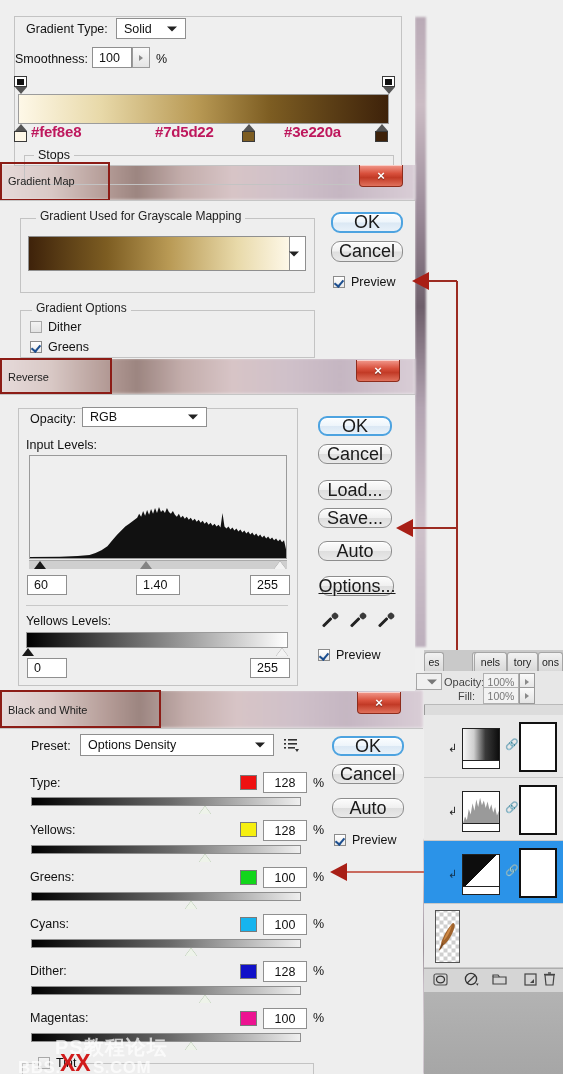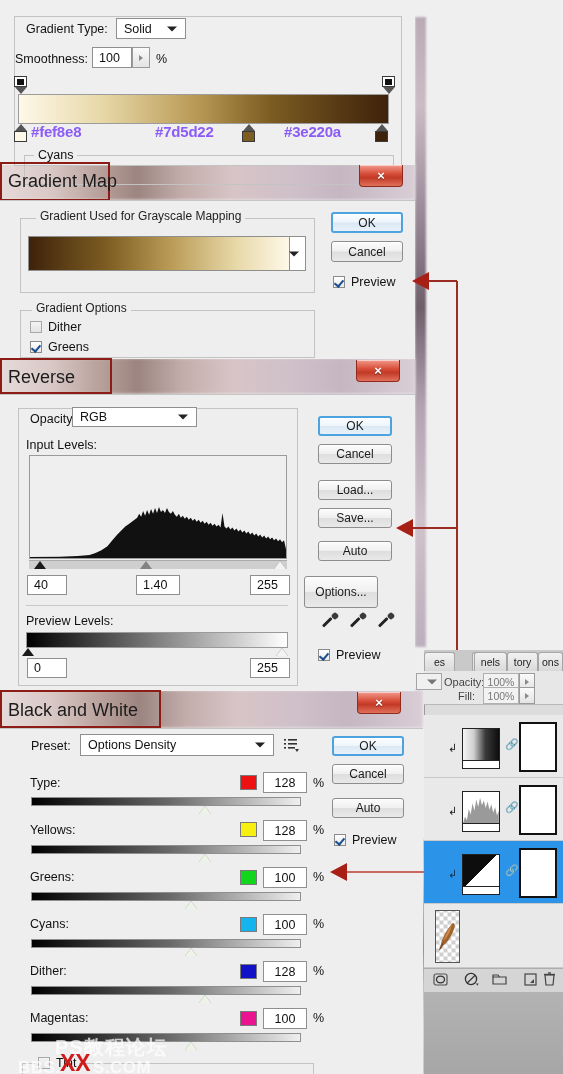--- a/index.html
+++ b/index.html
@@ -25,21 +25,21 @@
   }
 
   
   .dlg{position:absolute;background:#eeeeee;border:1px solid #9a9a9a;box-sizing:border-box;}
   .titlebar{
     position:absolute;height:30px;left:0;right:0;top:0;
     display:flex;align-items:center;
   }
   .title-text{
     position:absolute;left:8px;top:50%;transform:translateY(-50%);
-    font-size:18px;color:#1c1c1c;z-index:4;
+    font-size:11px;color:#1c1c1c;z-index:4;
   }
   .closebtn{
     position:absolute;right:4px;top:2px;width:42px;height:21px;
     border-radius:0 0 4px 4px;
     background:linear-gradient(180deg,#f29a8d 0%,#d9513d 40%,#c23a26 60%,#e0715c 100%);
     border:1px solid #8d2c1c;border-top:none;
     box-shadow:inset 0 1px 0 rgba(255,255,255,.55);
     display:flex;align-items:center;justify-content:center;
     color:#fff;font-size:13px;font-weight:bold;
     text-shadow:0 1px 1px rgba(0,0,0,.45);
@@ -50,23 +50,23 @@
   .group{position:absolute;border:1px solid #c3c3c3;box-sizing:border-box;}
   .group-label{
     position:absolute;background:#eeeeee;padding:0 4px;font-size:12px;color:#222;
     top:-8px;left:10px;
   }
 
   
   .btn{
     position:absolute;box-sizing:border-box;
     background:linear-gradient(180deg,#fcfcfc 0%,#f0f0f0 48%,#dedede 52%,#e9e9e9 100%);
-    border:1px solid #8d8d8d;border-radius:3px;
+    border:1px solid #8d8d8d;border-radius:9px;
     display:flex;align-items:center;justify-content:center;
-    font-size:12px;color:#1a1a1a;
+    font-size:18px;color:#1a1a1a;
     box-shadow:inset 0 1px 0 rgba(255,255,255,.9);
   }
   .btn.primary{
     border:2px solid #4da3e0;
     background:linear-gradient(180deg,#fbfdff 0%,#eef5fb 48%,#dbe8f4 52%,#e8f1f9 100%);
   }
 
   
   .field{
     position:absolute;box-sizing:border-box;background:#fff;
@@ -123,21 +123,21 @@
     border-left:6px solid transparent;border-right:6px solid transparent;border-top:7px solid #555;
   }
   .stop-bot{position:absolute;width:13px;}
   .stop-bot .tip{
     width:0;height:0;margin:0 auto;
     border-left:6px solid transparent;border-right:6px solid transparent;border-bottom:7px solid #555;
   }
   .stop-bot .sq{
     width:13px;height:11px;box-sizing:border-box;border:1px solid #3a3a3a;background:#fff;
   }
-  .hexlabel{position:absolute;color:#8b5cf6;font-size:15px;font-weight:bold;letter-spacing:-.2px;}
+  .hexlabel{position:absolute;color:#be185d;font-size:15px;font-weight:bold;letter-spacing:-.2px;}
 
   
   #histo{position:absolute;box-sizing:border-box;border:1px solid #9a9a9a;background:#efefef;}
   .levels-track{position:absolute;height:8px;background:#cfcfcf;border-top:1px solid #aaa;}
   .lvmark{position:absolute;width:0;height:0;border-left:6px solid transparent;border-right:6px solid transparent;}
   .lvmark.black{border-bottom:8px solid #1a1a1a;}
   .lvmark.grey{border-bottom:8px solid #838383;}
   .lvmark.white{border-bottom:8px solid #f3f3f3;filter:drop-shadow(0 0 .6px #555);}
   #out-ramp{position:absolute;box-sizing:border-box;border:1px solid #9a9a9a;background:linear-gradient(90deg,#000,#fff);}
 
@@ -247,21 +247,21 @@
 <div class="stop-bot" style="left:375px;top:124px;">
   <div class="tip"></div>
     <div class="sq" style="background:#3e220a;"></div>
 </div>
 
 <div class="hexlabel" style="left:31px;top:123px;">#fef8e8</div>
 <div class="hexlabel" style="left:155px;top:123px;">#7d5d22</div>
 <div class="hexlabel" style="left:284px;top:123px;">#3e220a</div>
 
 <div class="group" style="left:24px;top:155px;width:370px;height:30px;"></div>
-<div class="lbl" style="left:34px;top:148px;background:#efefef;padding:0 4px;">Cyans</div>
+<div class="lbl" style="left:34px;top:148px;background:#efefef;padding:0 4px;">Stops</div>
 
 <div class="dlg" style="left:0;top:163px;width:415px;height:200px;border:none;background:transparent;">
   <div class="titlebar" style="top:0;height:36px;background:transparent;"></div>
   <div class="title-text" style="top:18px;">Gradient Map</div>
   <div class="closebtn" style="right:12px;top:2px;">×</div>
 </div>
 <div class="red-box" style="left:0;top:162px;width:110px;height:39px;"></div>
 <div class="abs" style="left:0;top:200px;width:415px;height:158px;background:#eeeeee;border-top:1px solid #c5c5c5;"></div>
 
 <div class="group" style="left:20px;top:218px;width:295px;height:75px;"></div>
@@ -295,21 +295,21 @@
   <div class="titlebar" style="background:transparent;"></div>
   <div class="title-text" style="top:19px;">Reverse</div>
   <div class="closebtn" style="right:15px;top:2px;">×</div>
 </div>
 <div class="red-box" style="left:0;top:358px;width:112px;height:36px;"></div>
 <div class="abs" style="left:0;top:394px;width:415px;height:296px;background:#eeeeee;border-top:1px solid #c5c5c5;"></div>
 
 <div class="group" style="left:18px;top:408px;width:280px;height:278px;"></div>
 
 <div class="lbl" style="left:30px;top:412px;">Opacity:</div>
-<div class="combo" style="left:72px;top:407px;width:125px;height:20px;">
+<div class="combo" style="left:82px;top:407px;width:125px;height:20px;">
   <span>RGB</span>
   <span class="arrow"></span>
 </div>
 
 <div class="lbl" style="left:26px;top:438px;">Input Levels:</div>
 
 <div id="histo" style="left:29px;top:455px;width:258px;height:104px;">
   <svg viewBox="0 0 258 104" preserveAspectRatio="none" width="100%" height="100%">
     <path fill="#111" d="M0,104 L0,103 L30,102.6 L48,102 L60,101 L66,99 L72,96 L78,92 L83,86 L88,80
       L92,76 L96,72 L100,69 L104,66 L108,63 L110,59 L112,62 L114,56 L116,61 L118,55 L120,60 L122,54
@@ -320,48 +320,48 @@
       L220,77 L222,80 L224,78 L226,81 L228,79 L230,82 L232,80 L234,83 L236,81 L238,84 L240,82 L242,85
       L244,83 L246,86 L248,84 L250,87 L252,85 L254,88 L256,86 L258,95 L258,104 Z"></path>
   </svg>
 </div>
 <div class="levels-track" style="left:29px;top:560px;width:258px;"></div>
 <div class="lvmark black" style="left:34px;top:561px;"></div>
 <div class="lvmark grey" style="left:140px;top:561px;"></div>
 <div class="lvmark white" style="left:274px;top:561px;"></div>
 
 <div class="field" style="left:27px;top:575px;width:40px;height:20px;">
-  <span>40</span>
+  <span>60</span>
 </div>
 <div class="field" style="left:136px;top:575px;width:44px;height:20px;">
   <span>1.40</span>
 </div>
 <div class="field" style="left:250px;top:575px;width:40px;height:20px;">
   <span>255</span>
 </div>
 
 <div class="abs" style="left:26px;top:605px;width:262px;height:1px;background:#c8c8c8;"></div>
 
-<div class="lbl" style="left:26px;top:614px;">Preview Levels:</div>
+<div class="lbl" style="left:26px;top:614px;">Yellows Levels:</div>
 <div id="out-ramp" style="left:26px;top:632px;width:262px;height:16px;"></div>
 <div class="lvmark black" style="left:22px;top:648px;"></div>
 <div class="lvmark white" style="left:276px;top:648px;"></div>
 <div class="field" style="left:27px;top:658px;width:40px;height:20px;">
   <span>0</span>
 </div>
 <div class="field" style="left:250px;top:658px;width:40px;height:20px;">
   <span>255</span>
 </div>
 
 <div class="btn primary" style="left:318px;top:416px;width:74px;height:20px;">OK</div>
 <div class="btn" style="left:318px;top:444px;width:74px;height:20px;">Cancel</div>
 <div class="btn" style="left:318px;top:480px;width:74px;height:20px;">Load...</div>
 <div class="btn" style="left:318px;top:508px;width:74px;height:20px;">Save...</div>
 <div class="btn" style="left:318px;top:541px;width:74px;height:20px;">Auto</div>
-<div class="btn" style="left:304px;top:576px;width:74px;height:32px;">Options...</div>
+<div class="btn" style="left:320px;top:576px;width:74px;height:20px;text-decoration:underline;">Options...</div>
 
 <div class="dropper" style="left:320px;top:612px;"></div>
 <div class="dropper" style="left:348px;top:612px;"></div>
 <div class="dropper" style="left:376px;top:612px;"></div>
 
 <div class="cbrow" style="left:318px;top:648px;">
   <span class="cb on"></span>
   <span>Preview</span>
 </div>
 
@@ -471,21 +471,21 @@
 
 <div class="ann-line" style="left:347px;top:871px;width:80px;height:1.5px;background:#c96a5e;"></div>
 <div class="ann-head" style="left:330px;top:863px;"></div>
 
 <div class="ann-line" style="left:488px;top:650px;width:1.5px;height:95px;"></div>
 <div class="ann-line" style="left:456px;top:650px;width:1.5px;height:20px;"></div>
 
 <div id="layers-panel" style="left:424px;top:650px;width:139px;height:424px;background:#dcdcdc;"></div>
 
 <div class="abs" style="left:424px;top:650px;width:139px;height:21px;background:#c9c9c9;"></div>
-<div class="ptab" style="left:424px;top:652px;width:31px;">es</div>
+<div class="ptab" style="left:424px;top:652px;width:20px;">es</div>
 <div class="ptab" style="left:444px;top:652px;width:30px;margin-left:28px;">yles</div>
 <div class="ptab" style="left:474px;top:652px;width:33px;">nels</div>
 <div class="ptab" style="left:507px;top:652px;width:31px;">tory</div>
 <div class="ptab" style="left:538px;top:652px;width:25px;">ons</div>
 
 <div class="abs" style="left:424px;top:671px;width:139px;height:33px;background:#e7e7e7;border-bottom:1px solid #b9b9b9;"></div>
 
 <div class="combo" style="left:416px;top:673px;width:26px;height:17px;border-color:#a5a5a5;background:#f0f0f0;">
   <span class="arrow" style="right:4px;border-top-color:#777;"></span>
 </div>

